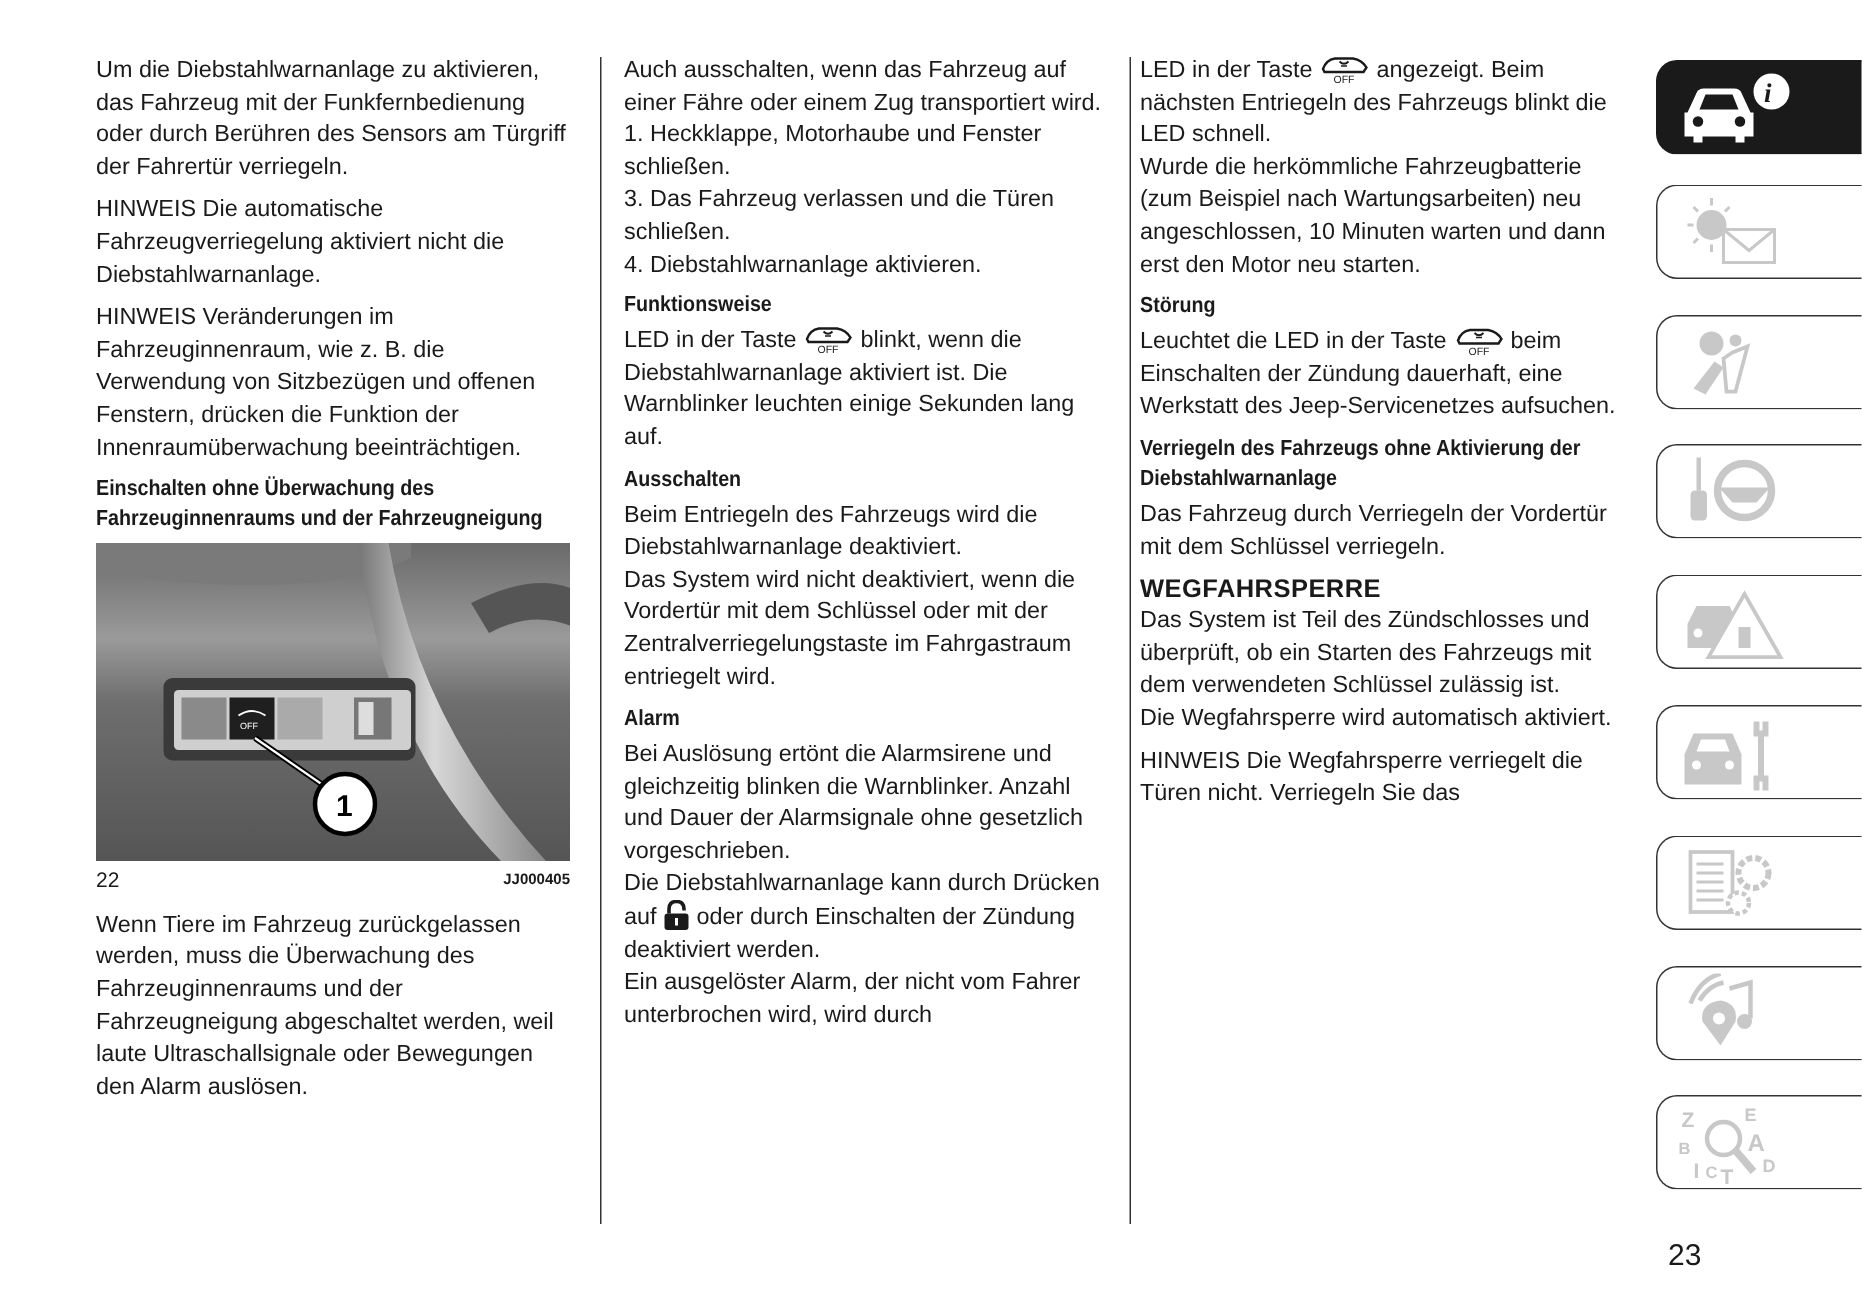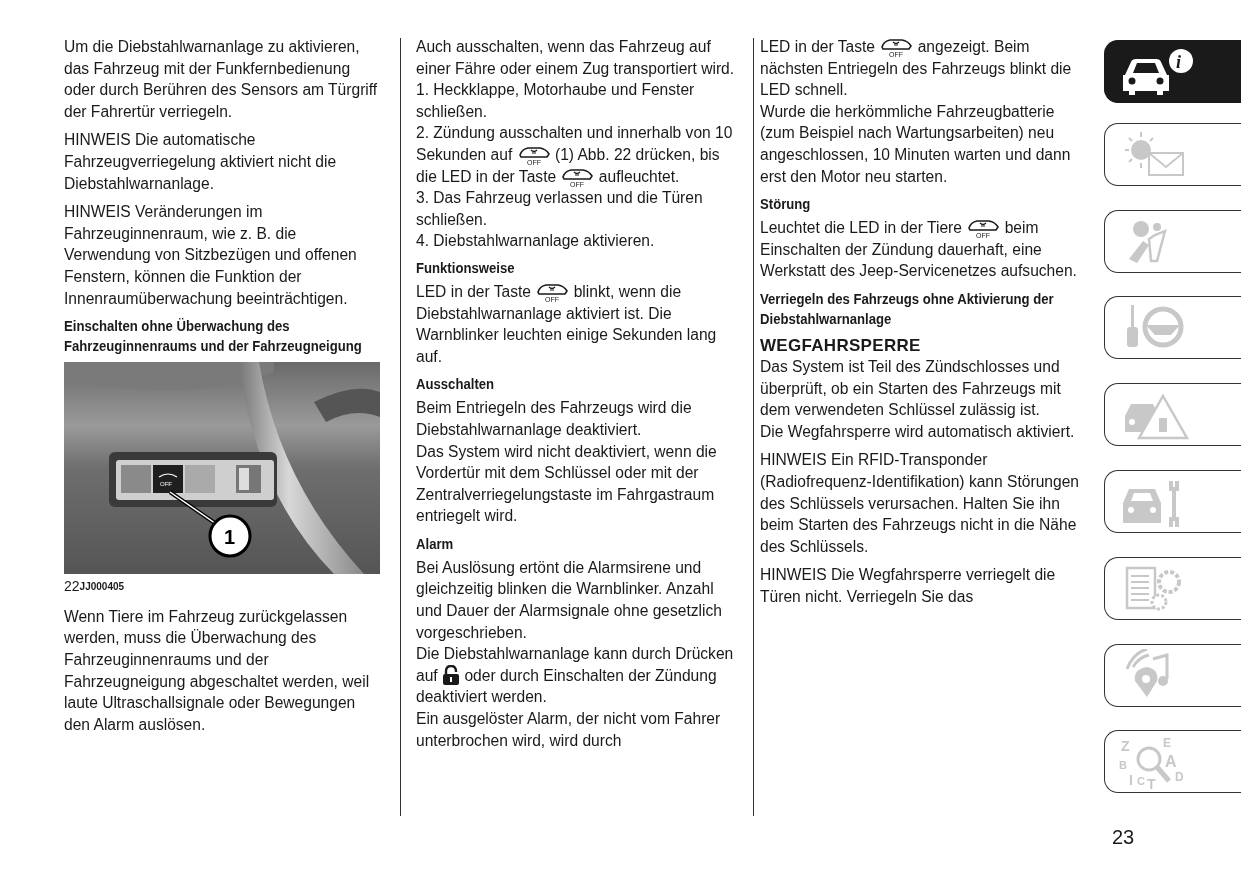--- a/index.html
+++ b/index.html
@@ -17,21 +17,21 @@
   p { margin: 0 0 7px 0; }
   p.tight { margin: 0; }
   .h3 {
     font-family: "Liberation Sans Narrow", "Liberation Sans", sans-serif;
     font-weight: bold; font-size: 14.6px; line-height: 20px; margin: 6px 0 3px 0;
     transform: scaleX(0.9); transform-origin: left;
     white-space: nowrap;
   }
   .h2 { font-weight: 900; font-size: 17px; letter-spacing: 0.3px; margin: 6px 0 0 0; line-height: 21px; }
   .figure { position: relative; width: 316px; height: 212px; margin-top: 6px; background: #5a5a5a; overflow: hidden; }
-  .fig-caption { display: flex; justify-content: flex-start; font-size: 14px; margin-top: 2px; margin-bottom: 8px; }
+  .fig-caption { display: flex; justify-content: space-between; font-size: 14px; margin-top: 2px; margin-bottom: 8px; gap: 28px; }
   .fig-caption .code { font-size: 10px; font-weight: bold; align-self: center; }
   .offkey { display: inline-block; width: 34px; height: 20px; vertical-align: -5px; }
   .lockicon { display: inline-block; width: 18px; height: 20px; vertical-align: -4px; }
   .tabs { position: absolute; left: 1104px; top: 40px; width: 137px; }
   .tab {
     position: absolute; left: 0; width: 140px; height: 63px;
     border: 1.5px solid #333; border-right: none; border-radius: 14px 0 0 14px; background: #fff;
     box-sizing: border-box;
   }
   .tab.active { background: #1a1a1a; border-color: #1a1a1a; }
@@ -51,21 +51,21 @@
     </symbol>
   </defs>
 </svg>
 
 <div class="vrule vr1"></div>
 <div class="vrule vr2"></div>
 
 <div class="col col1">
   <p>Um die Diebstahlwarnanlage zu aktivieren, das Fahrzeug mit der Funkfernbedienung oder durch Berühren des Sensors am Türgriff der Fahrertür verriegeln.</p>
   <p>HINWEIS Die automatische Fahrzeugverriegelung aktiviert nicht die Diebstahlwarnanlage.</p>
-  <p>HINWEIS Veränderungen im Fahrzeuginnenraum, wie z. B. die Verwendung von Sitzbezügen und offenen Fenstern, können die Funktion der Innenraumüberwachung beeinträchtigen.</p>
+  <p>HINWEIS Veränderungen im Fahrzeuginnenraum, wie z. B. die Verwendung von Sitzbezügen und offenen Fenstern, drücken die Funktion der Innenraumüberwachung beeinträchtigen.</p>
   <div class="h3" style="white-space:normal;width:340px;">Einschalten ohne Überwachung des Fahrzeuginnenraums und der Fahrzeugneigung</div>
 
   <div class="figure">
     <svg width="316" height="212" viewBox="0 0 316 212">
       <defs>
         <linearGradient id="bg" x1="0" y1="0" x2="0" y2="1">
           <stop offset="0" stop-color="#6a6a6a"></stop>
             <stop offset="0.3" stop-color="#9a9a9a"></stop>
             <stop offset="0.5" stop-color="#6e6e6e"></stop>
             <stop offset="1" stop-color="#555"></stop>
@@ -98,31 +98,20 @@
   <div class="fig-caption">
     <span>22</span>
     <span class="code">JJ000405</span>
   </div>
   <p>Wenn Tiere im Fahrzeug zurückgelassen werden, muss die Überwachung des Fahrzeuginnenraums und der Fahrzeugneigung abgeschaltet werden, weil laute Ultraschallsignale oder Bewegungen den Alarm auslösen.</p>
 </div>
 
 <div class="col col2">
   <p class="tight">Auch ausschalten, wenn das Fahrzeug auf einer Fähre oder einem Zug transportiert wird.</p>
   <p class="tight">1. Heckklappe, Motorhaube und Fenster schließen.</p>
-  <p class="tight">
-    <span>2. Zündung ausschalten und innerhalb von 10 Sekunden auf</span>
-    <svg class="offkey">
-        <use href="#offkey"></use>
-      </svg>
-    <span>(1) Abb. 22 drücken, bis die LED in der Taste</span>
-    <svg class="offkey">
-        <use href="#offkey"></use>
-      </svg>
-    <span>aufleuchtet.</span>
-  </p>
   <p class="tight">3. Das Fahrzeug verlassen und die Türen schließen.</p>
   <p class="tight">4. Diebstahlwarnanlage aktivieren.</p>
 
   <div class="h3">Funktionsweise</div>
   <p>
     <span>LED in der Taste</span>
     <svg class="offkey">
         <use href="#offkey"></use>
       </svg>
     <span>blinkt, wenn die Diebstahlwarnanlage aktiviert ist. Die Warnblinker leuchten einige Sekunden lang auf.</span>
@@ -151,33 +140,33 @@
     <span>LED in der Taste</span>
     <svg class="offkey">
         <use href="#offkey"></use>
       </svg>
     <span>angezeigt. Beim nächsten Entriegeln des Fahrzeugs blinkt die LED schnell.</span>
   </p>
   <p>Wurde die herkömmliche Fahrzeugbatterie (zum Beispiel nach Wartungsarbeiten) neu angeschlossen, 10 Minuten warten und dann erst den Motor neu starten.</p>
 
   <div class="h3">Störung</div>
   <p>
-    <span>Leuchtet die LED in der Tiere</span>
+    <span>Leuchtet die LED in der Taste</span>
     <svg class="offkey">
         <use href="#offkey"></use>
       </svg>
     <span>beim Einschalten der Zündung dauerhaft, eine Werkstatt des Jeep-Servicenetzes aufsuchen.</span>
   </p>
 
   <div class="h3" style="white-space:normal;width:350px;">Verriegeln des Fahrzeugs ohne Aktivierung der Diebstahlwarnanlage</div>
+  <p>Das Fahrzeug durch Verriegeln der Vordertür mit dem Schlüssel verriegeln.</p>
 
   <div class="h2">WEGFAHRSPERRE</div>
   <p class="tight">Das System ist Teil des Zündschlosses und überprüft, ob ein Starten des Fahrzeugs mit dem verwendeten Schlüssel zulässig ist.</p>
   <p>Die Wegfahrsperre wird automatisch aktiviert.</p>
-  <p>HINWEIS Ein RFID-Transponder (Radiofrequenz-Identifikation) kann Störungen des Schlüssels verursachen. Halten Sie ihn beim Starten des Fahrzeugs nicht in die Nähe des Schlüssels.</p>
   <p>HINWEIS Die Wegfahrsperre verriegelt die Türen nicht. Verriegeln Sie das</p>
 </div>
 
 <div class="tabs">
   <div class="tab active" style="top:0px;">
     <svg width="80" height="55" viewBox="0 0 80 55">
       <path d="M6 30 L12 17 Q13 14 17 14 L37 14 Q41 14 42 17 L48 30 L50 30 L50 46 L44 46 L44 50 L38 50 L38 46 L16 46 L16 50 L10 50 L10 46 L4 46 L4 30 Z" fill="#fff"></path>
       <path d="M14 28 L18 18 L36 18 L40 28 Z" fill="#1a1a1a"></path>
       <circle cx="13" cy="36" r="3.5" fill="#1a1a1a"></circle>
         <circle cx="41" cy="36" r="3.5" fill="#1a1a1a"></circle>

